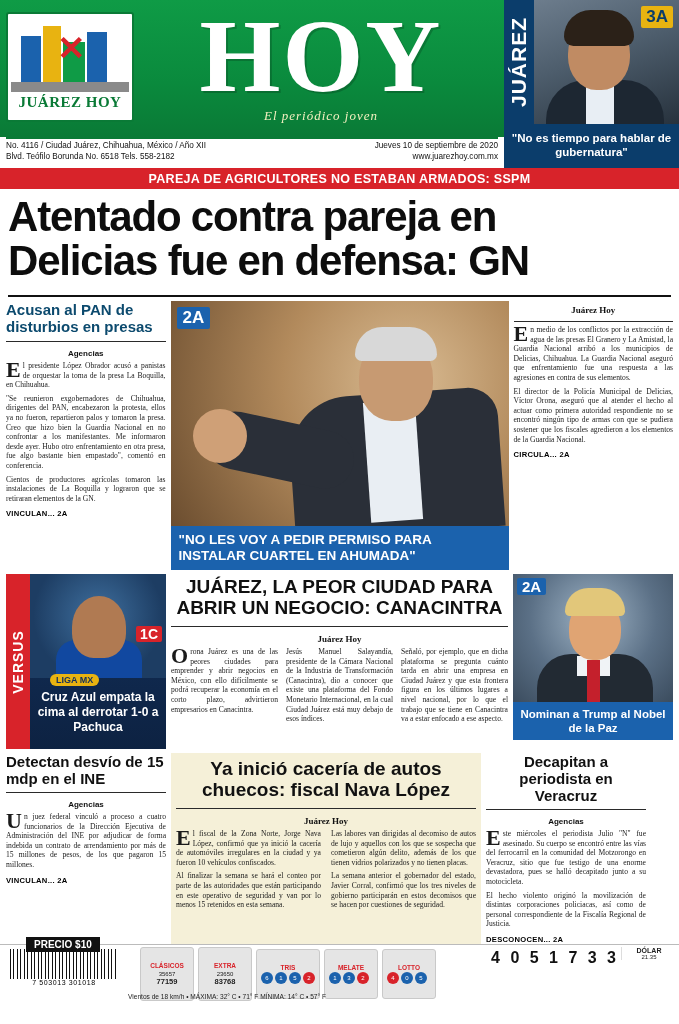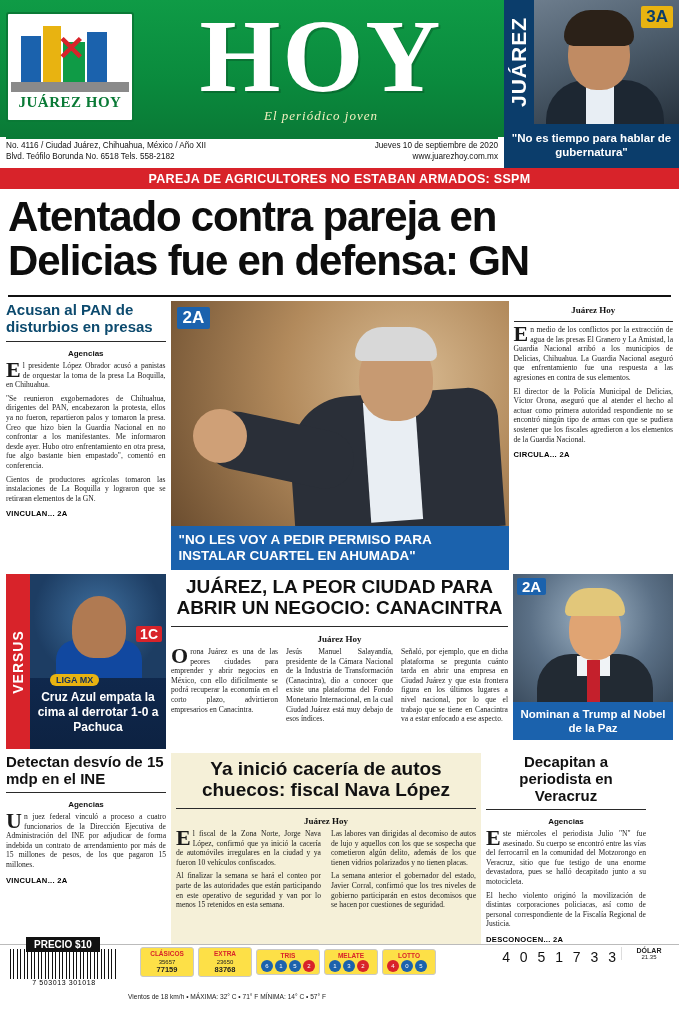--- a/index.html
+++ b/index.html
@@ -271,33 +271,33 @@
   .price-chip {
     position:absolute; left: 16px; top: -12px; background:#111; color:#fff;
     font-family:"Liberation Sans",sans-serif; font-weight:bold; font-size: 10px; padding: 2px 8px;
   }
   .foot-weather {
     position:absolute; left: 128px; bottom: 2px; font-family:"Liberation Sans",sans-serif;
     font-size: 6.6px; color:#222;
   }
   .lot-row { position:absolute; left: 140px; top: 2px; display:flex; gap: 4px; align-items:center; }
   .lot-chip {
-    border:1px solid #c9c9c9; border-radius: 3px; padding: 2px 4px; text-align:center;
+    border:1px solid #c9c9c9; border-radius: 3px; padding: 14px 4px; text-align:center;
     font-family:"Liberation Sans",sans-serif; font-size: 6px; line-height: 8px; color:#222;
-    background:#fde047; min-width: 54px;
+    background:#e5e5e5; min-width: 54px;
   }
   .lot-chip b { font-size: 7.5px; }
   .lot-chip .t { color:#d8232a; font-weight:bold; font-size: 6.5px; }
   .lot-balls { display:flex; gap: 2px; }
   .ball { width: 12px; height: 12px; border-radius:50%; background:#1b62ad; color:#fff; font-size:6px;
           display:flex; align-items:center; justify-content:center; font-family:"Liberation Sans",sans-serif; }
   .ball.red { background:#d8232a; }
   .big-nums {
     position:absolute; right: 60px; top: 4px; font-family:"Liberation Sans",sans-serif;
-    font-weight:normal; font-size: 14px; letter-spacing: 3px; color:#111;
+    font-weight:bold; font-size: 16px; letter-spacing: 3px; color:#111;
   }
   .dollar-box {
     position:absolute; right: 6px; top: 2px; width: 52px; text-align:center;
     font-family:"Liberation Sans",sans-serif; font-size: 6px; color:#222; border-left:1px solid #ddd; padding-left:3px;
   }
   .dollar-box .lbl { font-weight:bold; font-size: 7px; }
 </style>
 </head>
 <body>
 

